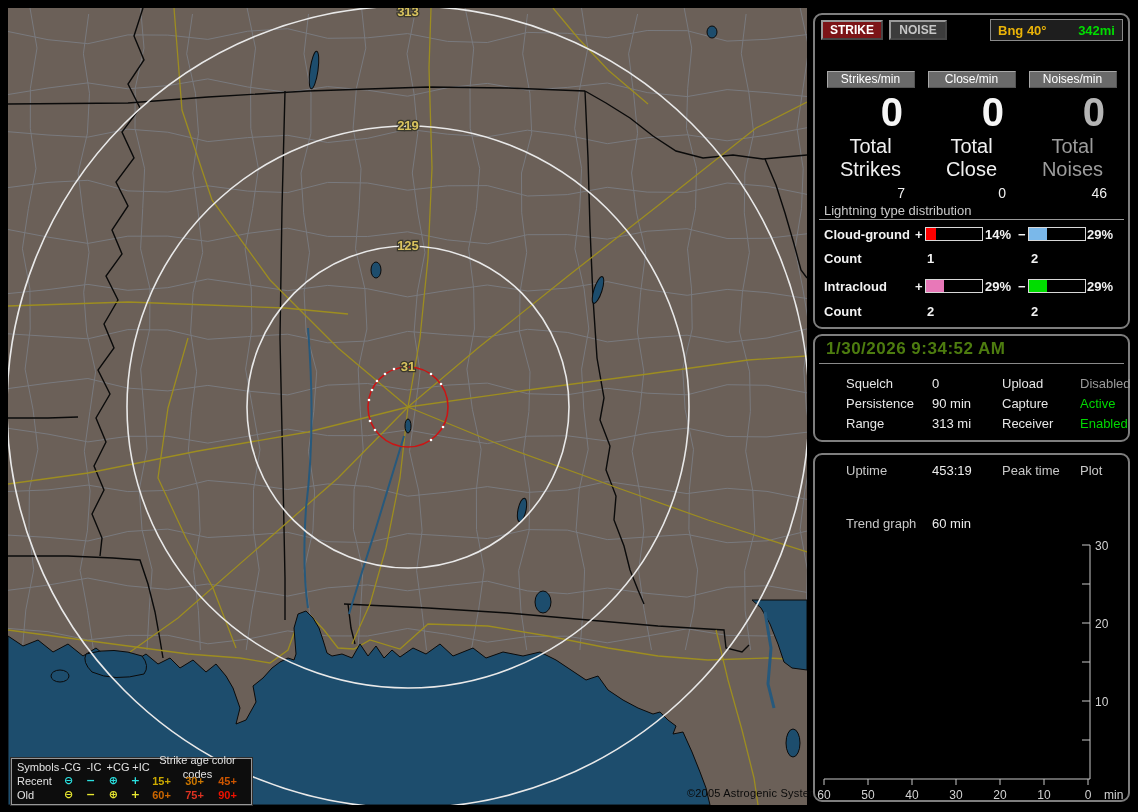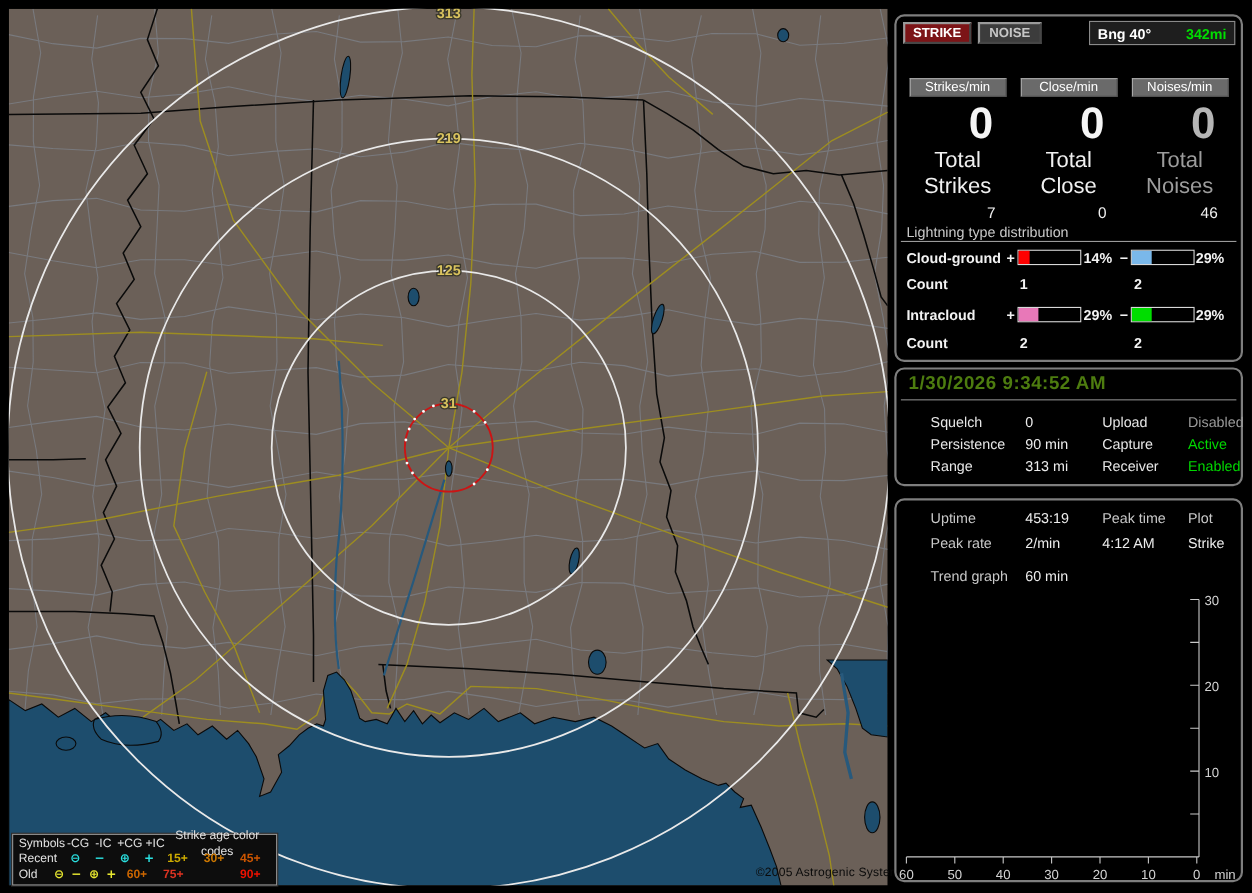--- a/index.html
+++ b/index.html
@@ -33,21 +33,21 @@
   #panel-status{top:334px;height:108px;}
   #panel-stats{top:453px;height:349px;}
 
   .btn{position:absolute;top:5px;height:20px;line-height:16px;text-align:center;
       font-weight:bold;font-size:12px;border:2px outset #9a9a9a;box-sizing:border-box;cursor:pointer;}
   #strike-btn{left:6px;width:62px;background:#7c1417;color:#ffffff;}
   #noise-btn{left:74px;width:58px;background:#3c3c3c;color:#c6c6c6;}
   #bearing-box{position:absolute;top:4px;right:5px;width:133px;height:22px;background:#1e1e1e;
       border:1px solid #8a8a8a;display:flex;justify-content:space-between;align-items:center;
       padding:0 7px;box-sizing:border-box;font-size:13px;font-weight:bold;}
-  #bearing-box .brg{color:#ffffff;} #bearing-box .dist{color:#00dd00;}
+  #bearing-box .brg{color:#eab308;} #bearing-box .dist{color:#00dd00;}
 
   .cnt-row{position:absolute;top:56px;left:0;right:0;display:flex;padding:0 5px;}
   .cnt-col{flex:1;position:relative;padding:0 2px;}
   .rate-box{margin:0 auto;width:88px;height:17px;background:#6a6a6a;border:1px outset #a8a8a8;
       color:#fff;font-size:12px;text-align:center;line-height:15px;box-sizing:border-box;}
   .rate-val{text-align:right;padding-right:16px;font-size:40px;font-weight:bold;color:#f5f5f5;line-height:44px;margin-top:2px;}
   .rate-val.dim{color:#b5b5b5;}
   .total-lbl{text-align:center;font-size:20px;color:#f0f0f0;margin-top:1px;}
   .total-lbl.dim{color:#9c9c9c;}
   .total-val{text-align:right;padding-right:14px;font-size:14px;color:#f0f0f0;margin-top:4px;}
@@ -220,21 +220,21 @@
   </div>
   <div class="lg-row">
     <span class="lg-c0">Old</span>
     <span class="lg-s1 lg-sym" style="color: rgb(232, 232, 48);">⊖</span>
     <span class="lg-s2 lg-sym" style="color: rgb(232, 232, 48);">−</span>
     <span class="lg-s3 lg-sym" style="color: rgb(232, 232, 48);">⊕</span>
     <span class="lg-s4 lg-sym" style="color: rgb(232, 232, 48);">+</span>
     <span class="lg-age">
       <span class="lg-a" style="color: rgb(204, 102, 0);">60+</span>
       <span class="lg-a" style="color: rgb(221, 51, 34);">75+</span>
-      <span class="lg-a" style="color: rgb(238, 17, 0); margin-left: 37px;">90+</span>
+      <span class="lg-a" style="color: rgb(238, 17, 0);">90+</span>
     </span>
   </div>
 </div>
 
 <div id="copyright" class="abs">©2005 Astrogenic Systems</div>
 
 <div id="panel-counters" class="panel">
   <div id="strike-btn" class="btn">STRIKE</div>
   <div id="noise-btn" class="btn">NOISE</div>
   <div id="bearing-box">
@@ -328,26 +328,20 @@
   </div>
 </div>
 
 <div id="panel-stats" class="panel">
   <div class="srow" style="top:8px;">
     <span class="sl1">Uptime</span>
     <span class="sv1">453:19</span>
     <span class="sl2">Peak time</span>
     <span class="sv2" style="color:#c8c8c8">Plot</span>
   </div>
-  <div class="srow" style="top:31px;">
-    <span class="sl1">Peak rate</span>
-    <span class="sv1">2/min</span>
-    <span class="sl2" style="color:#ececec">4:12 AM</span>
-    <span class="sv2">Strike</span>
-  </div>
   <div class="srow" style="top:61px;">
     <span class="sl1">Trend graph</span>
     <span class="sv1">60 min</span>
   </div>
 
   <svg id="trend-svg" width="317" height="264" viewBox="0 0 317 264">
     <line x1="275" y1="5" x2="275" y2="239"></line>
     <line x1="9" y1="239" x2="275" y2="239"></line>
     <g>
       <line x1="267" y1="5" x2="275" y2="5"></line>

